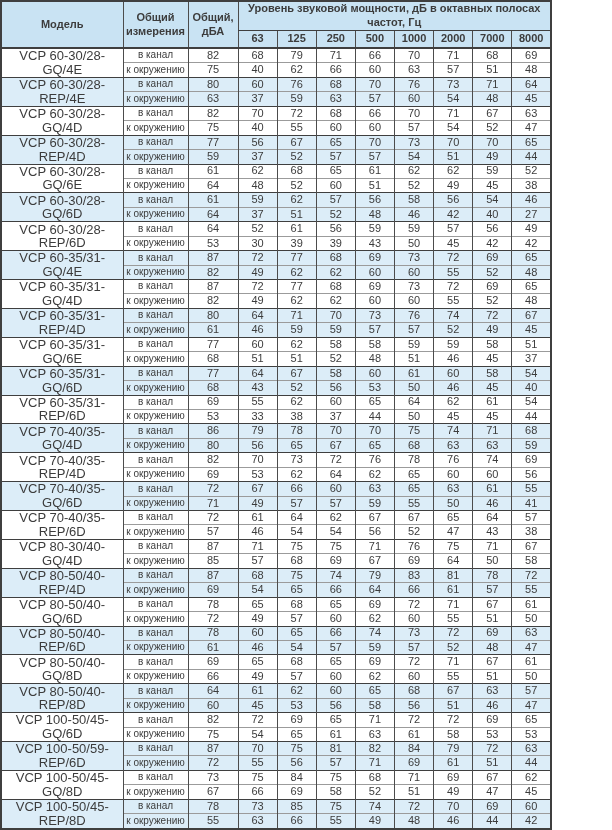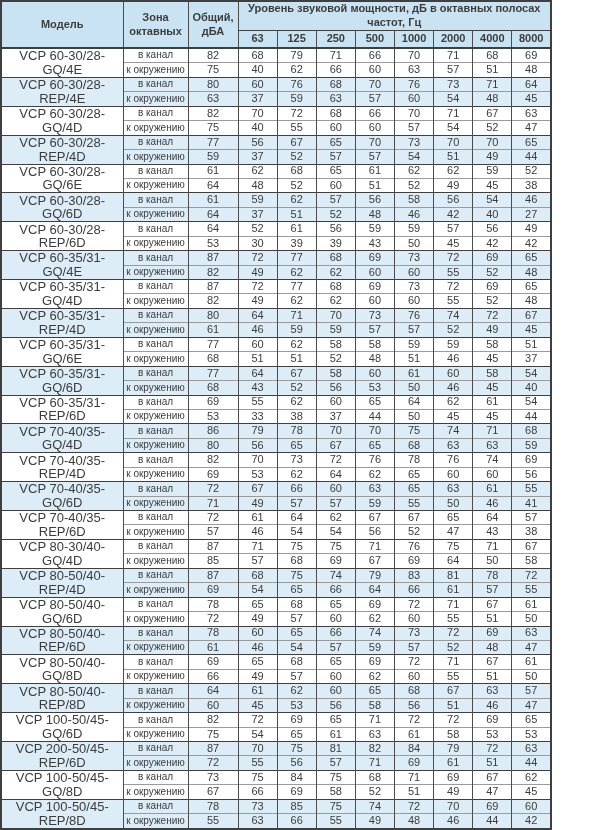--- a/index.html
+++ b/index.html
@@ -53,32 +53,32 @@
       <col>
       <col>
       <col>
       <col>
       <col>
       <col>
   </colgroup>
   <thead>
     <tr class="band-row">
       <th rowspan="2" class="span2">Модель</th>
-      <th rowspan="2" class="span2">Зона октавных</th>
+      <th rowspan="2" class="span2">Общий измерения</th>
       <th rowspan="2" class="span2">Общий, дБА</th>
       <th colspan="8" class="band-title">Уровень звуковой мощности, дБ в октавных полосах частот, Гц</th>
     </tr>
     <tr class="freq-row">
       <th>63</th>
       <th>125</th>
       <th>250</th>
       <th>500</th>
       <th>1000</th>
       <th>2000</th>
-      <th>4000</th>
+      <th>7000</th>
       <th>8000</th>
     </tr>
   </thead>
   <tbody>
       <tr class="gstart">
         <td class="model-cell" rowspan="2">VCP 60-30/28-GQ/4E</td>
         <td class="zone-cell">в канал</td>
         <td>82</td>
         <td>68</td>
         <td>79</td>
@@ -670,21 +670,21 @@
         <td>54</td>
         <td>65</td>
         <td>61</td>
         <td>63</td>
         <td>61</td>
         <td>58</td>
         <td>53</td>
         <td>53</td>
       </tr>
       <tr class="gstart hl">
-        <td class="model-cell" rowspan="2">VCP 200-50/45-REP/6D</td>
+        <td class="model-cell" rowspan="2">VCP 100-50/59-REP/6D</td>
         <td class="zone-cell">в канал</td>
         <td>87</td>
         <td>70</td>
         <td>75</td>
         <td>81</td>
         <td>82</td>
         <td>84</td>
         <td>79</td>
         <td>72</td>
         <td>63</td>

